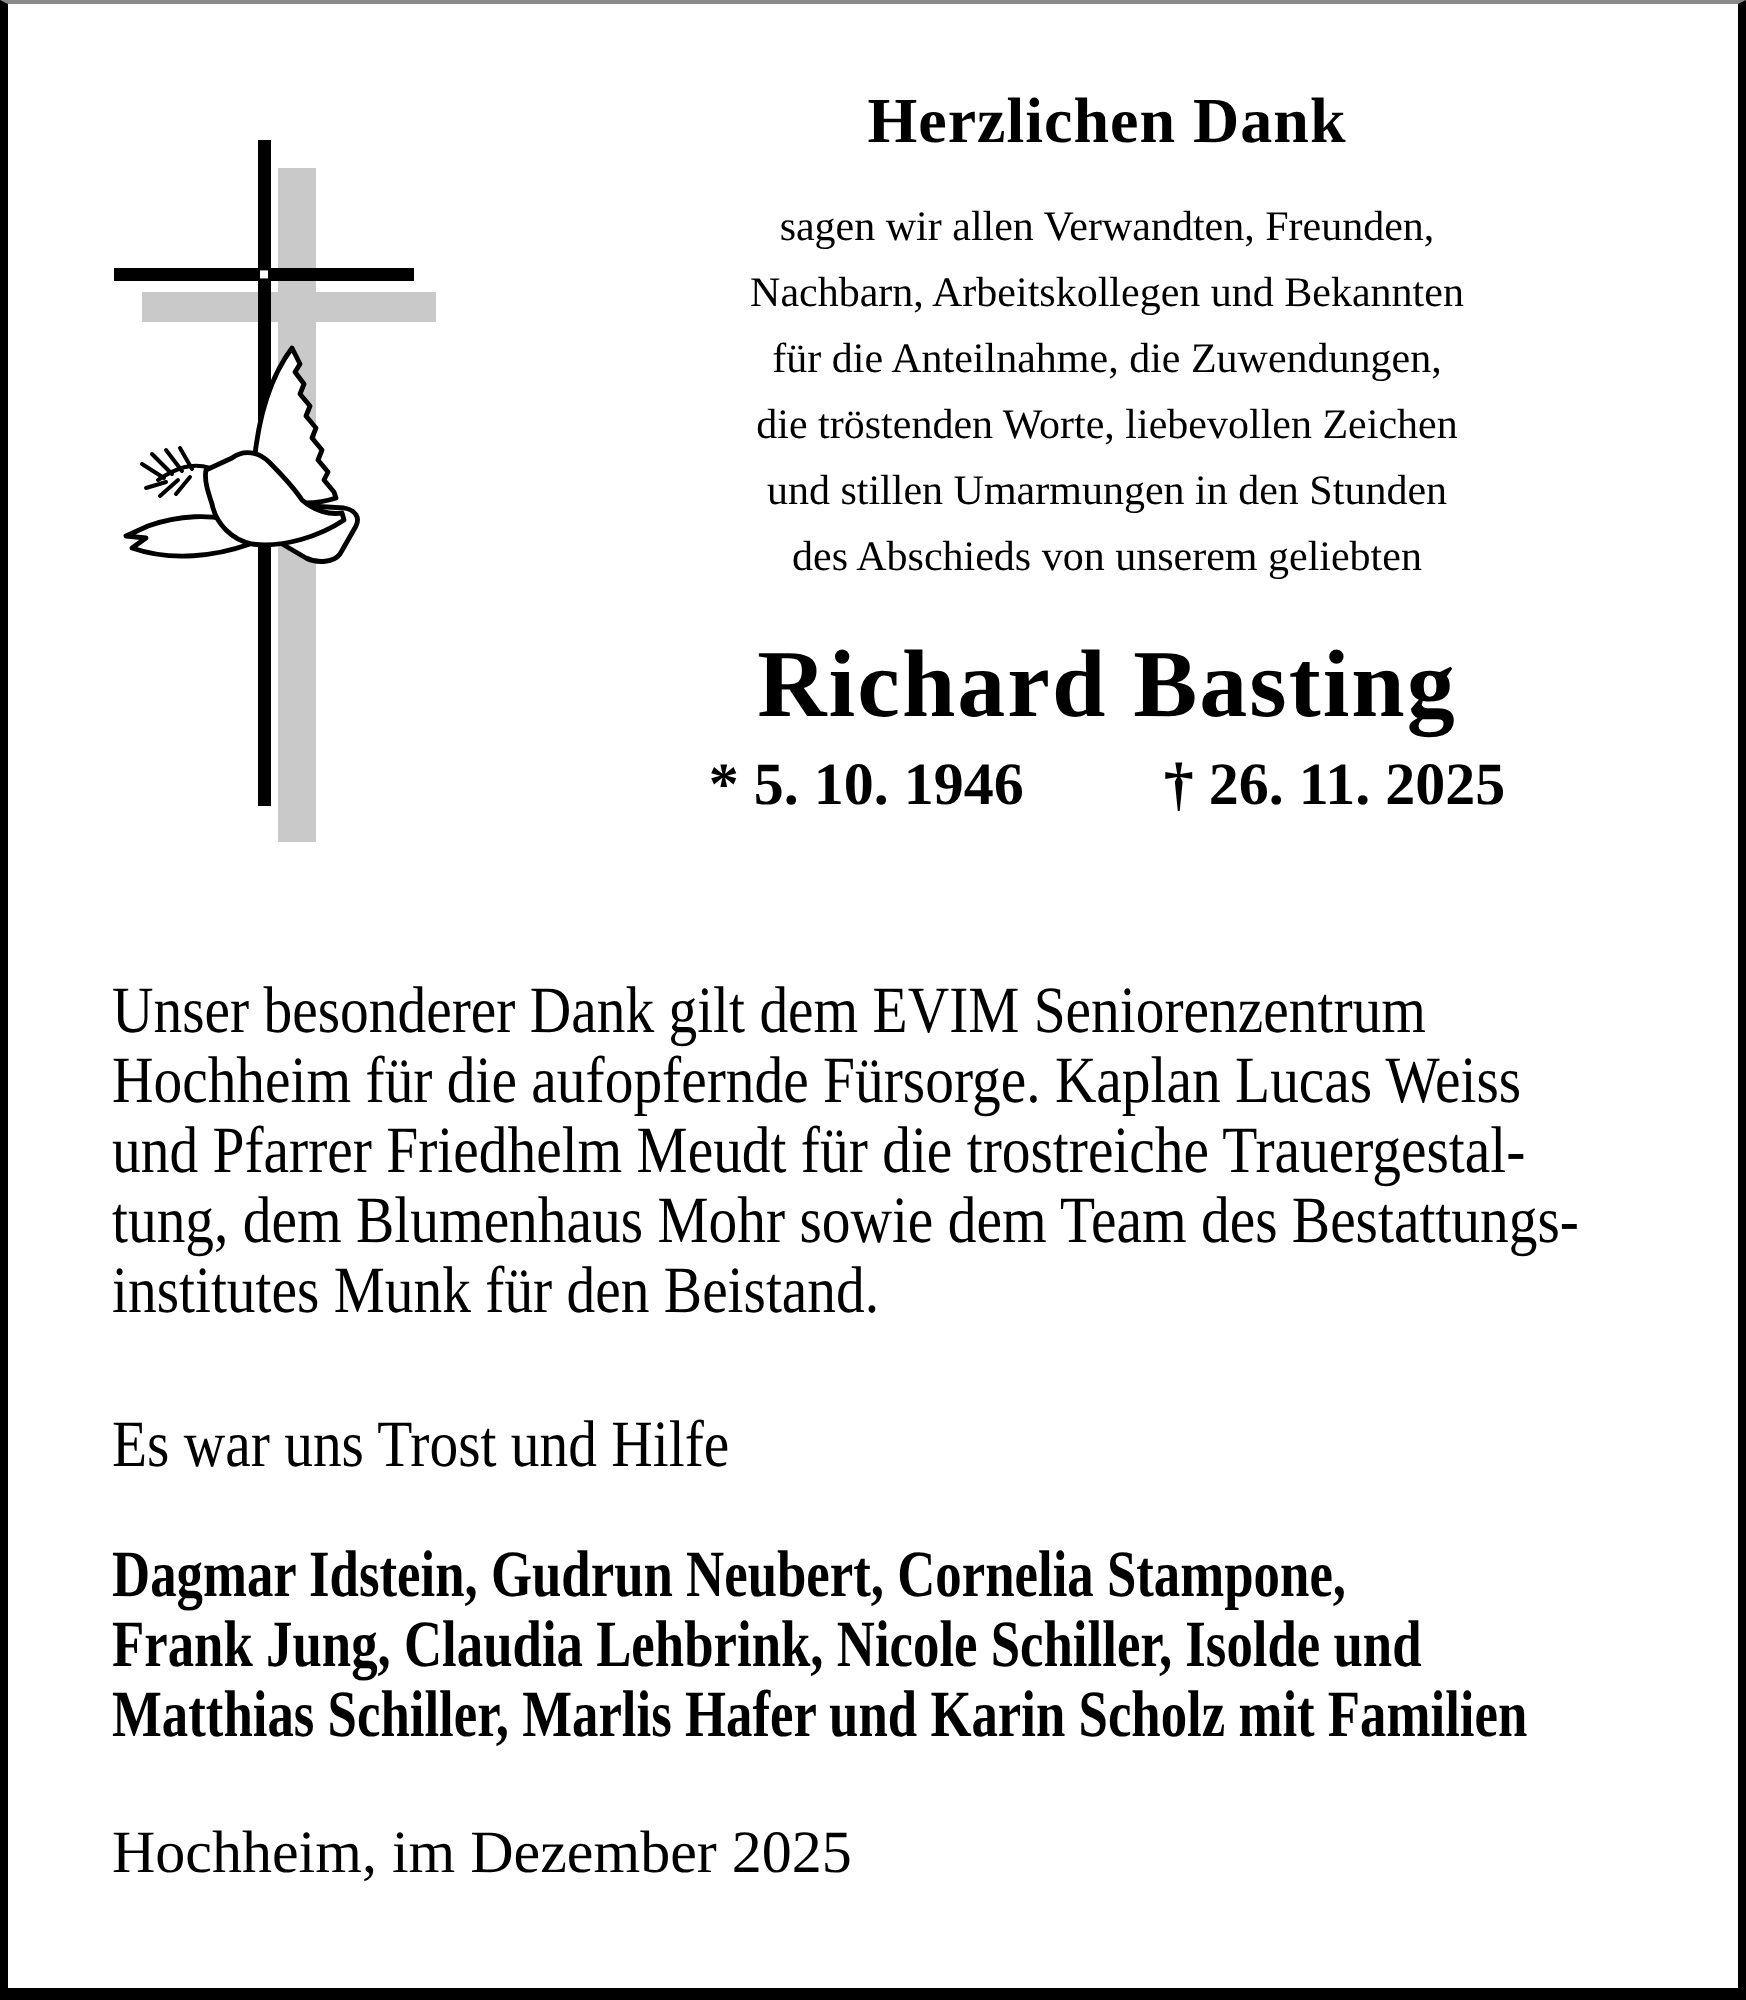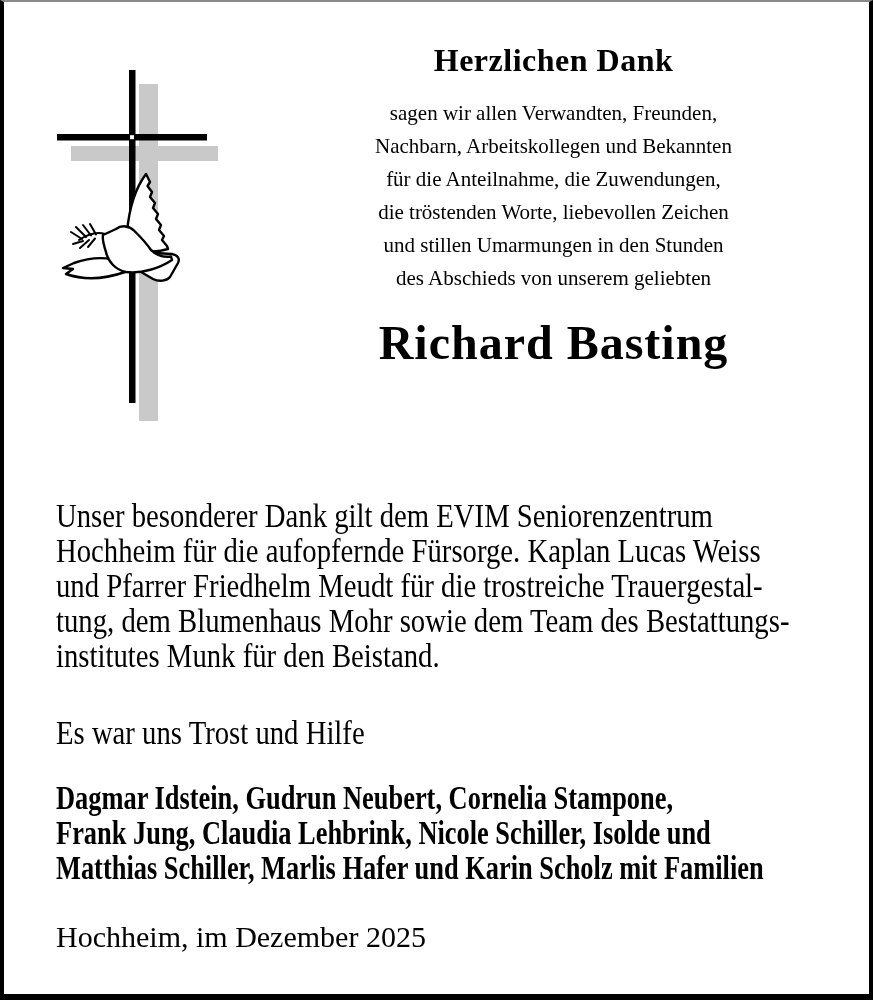--- a/index.html
+++ b/index.html
@@ -53,21 +53,21 @@
   .dates {
     margin-top: 6px;
     display: flex;
     justify-content: center;
     gap: 70px;
     font-size: 30px;
     font-weight: bold;
   }
   .body-col {
     position: absolute;
-    left: 52px; top: 497px;
+    left: 52px; top: 487px;
     width: 800px;
   }
   .cond {
     transform-origin: 0 0;
     white-space: pre;
   }
   .thanks {
     margin: 0;
     font-size: 33px;
     line-height: 35px;
@@ -157,20 +157,24 @@
 
   <div class="header-col">
     <h1 class="title">Herzlichen Dank</h1>
     <p class="intro">sagen wir allen Verwandten, Freunden,
 Nachbarn, Arbeitskollegen und Bekannten
 für die Anteilnahme, die Zuwendungen,
 die tröstenden Worte, liebevollen Zeichen
 und stillen Umarmungen in den Stunden
 des Abschieds von unserem geliebten</p>
     <h2 class="deceased-name">Richard Basting</h2>
+    <div class="dates">
+      <span>* 5. 10. 1946</span>
+      <span>† 26. 11. 2025</span>
+    </div>
   </div>
 
   <div class="body-col">
     <p class="thanks cond">Unser besonderer Dank gilt dem EVIM Seniorenzentrum
 Hochheim für die aufopfernde Fürsorge. Kaplan Lucas Weiss
 und Pfarrer Friedhelm Meudt für die trostreiche Trauergestal-
 tung, dem Blumenhaus Mohr sowie dem Team des Bestattungs-
 institutes Munk für den Beistand.</p>
     <p class="comfort cond">Es war uns Trost und Hilfe</p>
     <p class="mourners cond">Dagmar Idstein, Gudrun Neubert, Cornelia Stampone,

